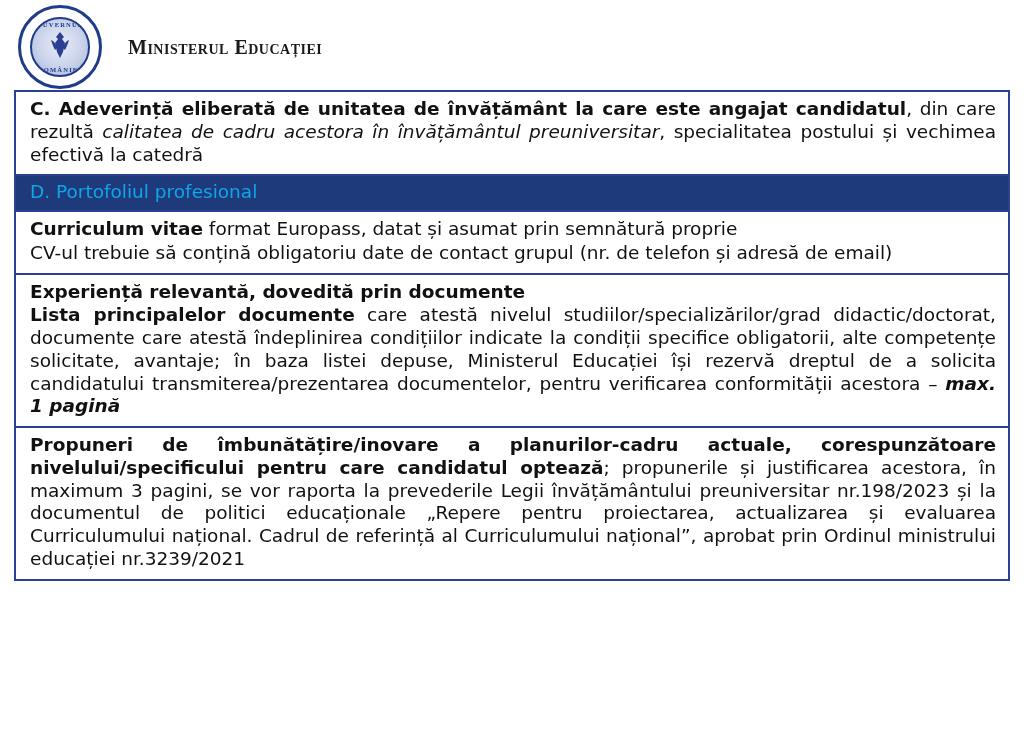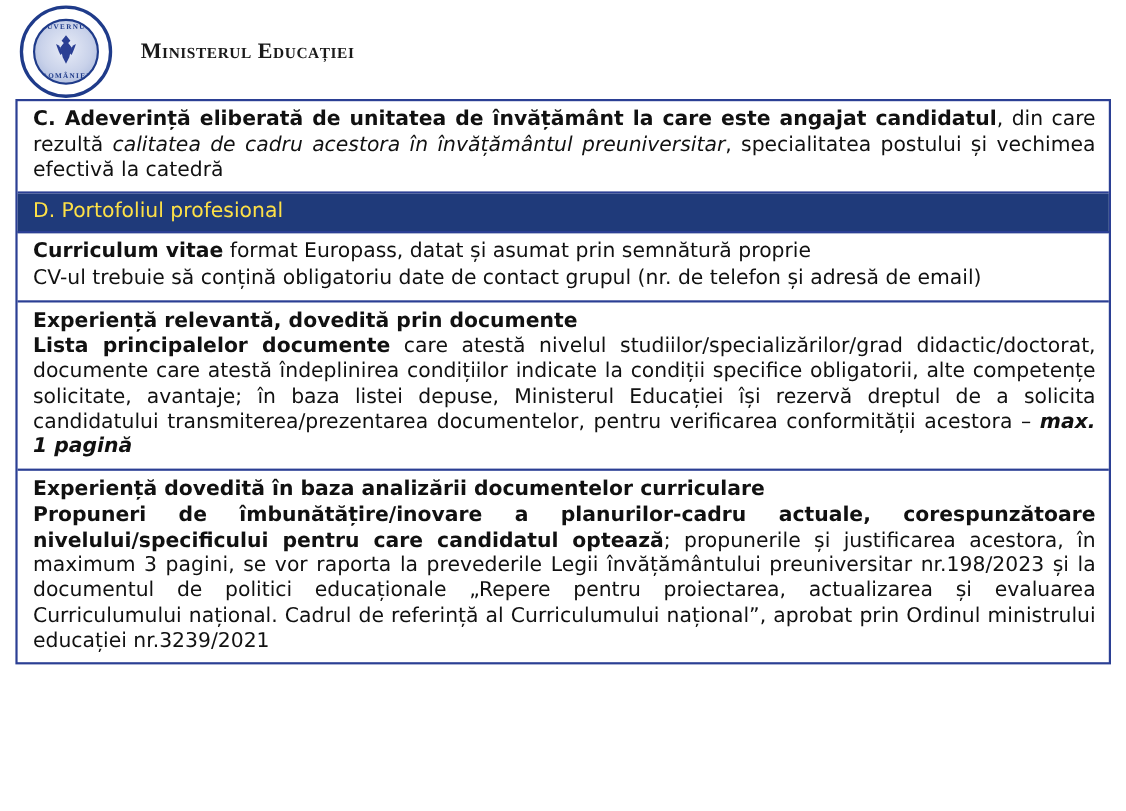--- a/index.html
+++ b/index.html
@@ -83,21 +83,21 @@
   }
   .row {
     border-bottom: 2px solid #2b3f94;
     padding: 6px 12px 8px 14px;
     box-sizing: border-box;
   }
   .row:last-child { border-bottom: none; }
 
   .row.section-head {
     background: #1f3a7a;
-    color: #fde047;
+    color: #0ea5e9;
     padding: 5px 12px 6px 14px;
     font-size: 18.5px;
   }
 
   p {
     margin: 0;
     font-size: 18.5px;
     line-height: 1.23;
     text-align: justify;
     text-justify: inter-word;
@@ -137,16 +137,15 @@
     </div>
     <div class="row">
       <p><span class="b">Curriculum vitae</span><span> format Europass, datat și asumat prin semnătură proprie</span></p>
       <p><span>CV-ul trebuie să conțină obligatoriu date de contact grupul (nr. de telefon și adresă de email)</span></p>
     </div>
     <div class="row">
       <p><span class="b">Experiență relevantă, dovedită prin documente</span></p>
       <p><span class="b">Lista principalelor documente</span><span> care atestă nivelul studiilor/specializărilor/grad didactic/doctorat, documente care atestă îndeplinirea condițiilor indicate la condiții specifice obligatorii, alte competențe solicitate, avantaje; în baza listei depuse, Ministerul Educației își rezervă dreptul de a solicita candidatului transmiterea/prezentarea documentelor, pentru verificarea conformității acestora – </span><span class="bi">max. 1 pagină</span></p>
     </div>
     <div class="row">
-      <p><span class="b">Experiență dovedită în baza analizării documentelor curriculare</span></p>
       <p><span class="b">Propuneri de îmbunătățire/inovare a planurilor-cadru actuale, corespunzătoare nivelului/specificului pentru care candidatul optează</span><span>; propunerile și justificarea acestora, în maximum 3 pagini, se vor raporta la prevederile Legii învățământului preuniversitar nr.198/2023 și la documentul de politici educaționale „Repere pentru proiectarea, actualizarea și evaluarea Curriculumului național. Cadrul de referință al Curriculumului național”, aprobat prin Ordinul ministrului educației nr.3239/2021</span></p>
     </div>
   </div>
 
 </body></html>

